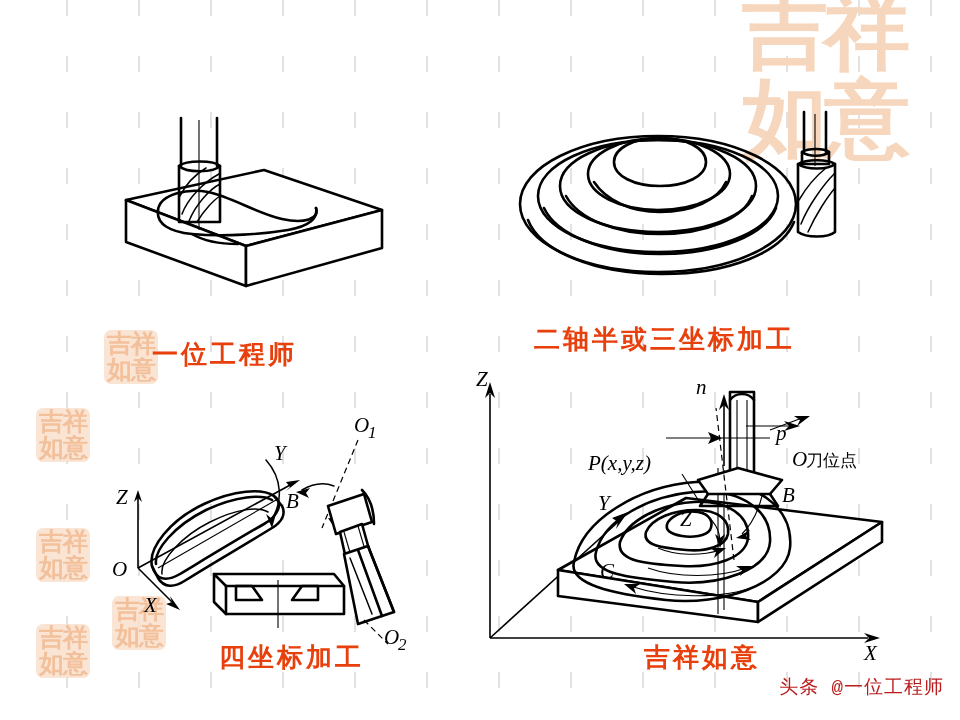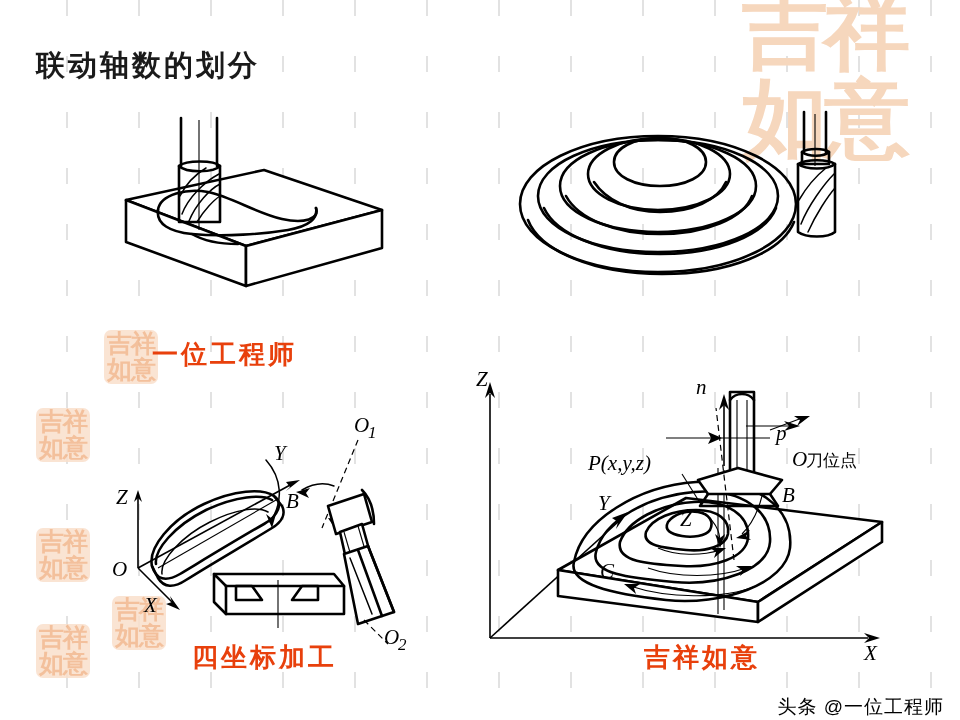--- a/index.html
+++ b/index.html
@@ -68,24 +68,24 @@
     padding: 1px 0 0 0;
     box-sizing: border-box;
     opacity: .85;
     z-index: 1;
     overflow: hidden;
     user-select: none;
   }
   .wm-bottom {
     position: absolute;
     right: 16px;
-    bottom: 0;
-    font-family: Liberation Sans, sans-serif;
+    bottom: 20px;
+    font-family: Liberation Mono, monospace;
     font-size: 19px;
-    color: #000000;
+    color: #b91c1c;
     letter-spacing: 1px;
     z-index: 6;
     user-select: none;
   }
 
   
   .slide-title {
     position: absolute;
     left: 36px;
     top: 46px;
@@ -104,21 +104,21 @@
     font-family: "DejaVu Serif", serif;
     font-size: 26px;
     font-weight: 700;
     color: #e8400c;
     letter-spacing: 3px;
     white-space: nowrap;
     z-index: 5;
   }
   .cap-2axis  { left: 152px; top: 337px; }
   .cap-25axis { left: 534px; top: 322px; }
-  .cap-4axis  { left: 192px; top: 640px; }
+  .cap-4axis  { left: 219px; top: 640px; }
   .cap-5axis  { left: 644px; top: 640px; }
 
   
   .fig { position: absolute; z-index: 4; }
   .fig svg { display: block; overflow: visible; }
 
   #fig-2axis  { left: 96px;  top: 118px; }
   #fig-25axis { left: 498px; top: 108px; }
   #fig-4axis  { left: 96px;  top: 398px; }
   #fig-5axis  { left: 470px; top: 370px; }
@@ -170,21 +170,20 @@
   </div>
 
   <div class="wm-big">吉祥如意</div>
 
   <div class="wm-seal" style="left:104px; top:330px">吉祥如意</div>
   <div class="wm-seal" style="left:36px;  top:408px">吉祥如意</div>
   <div class="wm-seal" style="left:36px;  top:528px">吉祥如意</div>
   <div class="wm-seal" style="left:36px;  top:624px">吉祥如意</div>
   <div class="wm-seal" style="left:112px; top:596px">吉祥如意</div>
 
-  <div class="slide-title">联动轴数的划分</div>
 
   <div class="fig" id="fig-2axis">
     <svg width="300" height="210" viewBox="0 0 300 210">
 
       <path class="ink-fill" d="M 30 82 L 168 52 L 286 92 L 150 128 Z"></path>
 
       <path class="ink-fill" d="M 30 82 L 30 124 L 150 168 L 150 128 Z"></path>
 
       <path class="ink-fill" d="M 150 128 L 286 92 L 286 130 L 150 168 Z"></path>
 
@@ -373,18 +372,19 @@
       <text class="lbl" x="306" y="70">p</text>
 
       <path class="ink-hair" d="M 232 136 L 212 104"></path>
       <text class="lbl" x="118" y="100">P(x,y,z)</text>
       <text class="lbl" x="322" y="96">O</text>
       <text class="lbl-cn" x="336" y="96">刀位点</text>
     </svg>
   </div>
 
   <div class="caption cap-2axis">一位工程师</div>
+  <div class="caption cap-25axis">二轴半或三坐标加工</div>
   <div class="caption cap-4axis">四坐标加工</div>
   <div class="caption cap-5axis">吉祥如意</div>
 
   <div class="wm-bottom">头条 @一位工程师</div>
 
 </div>
 
 </body></html>

